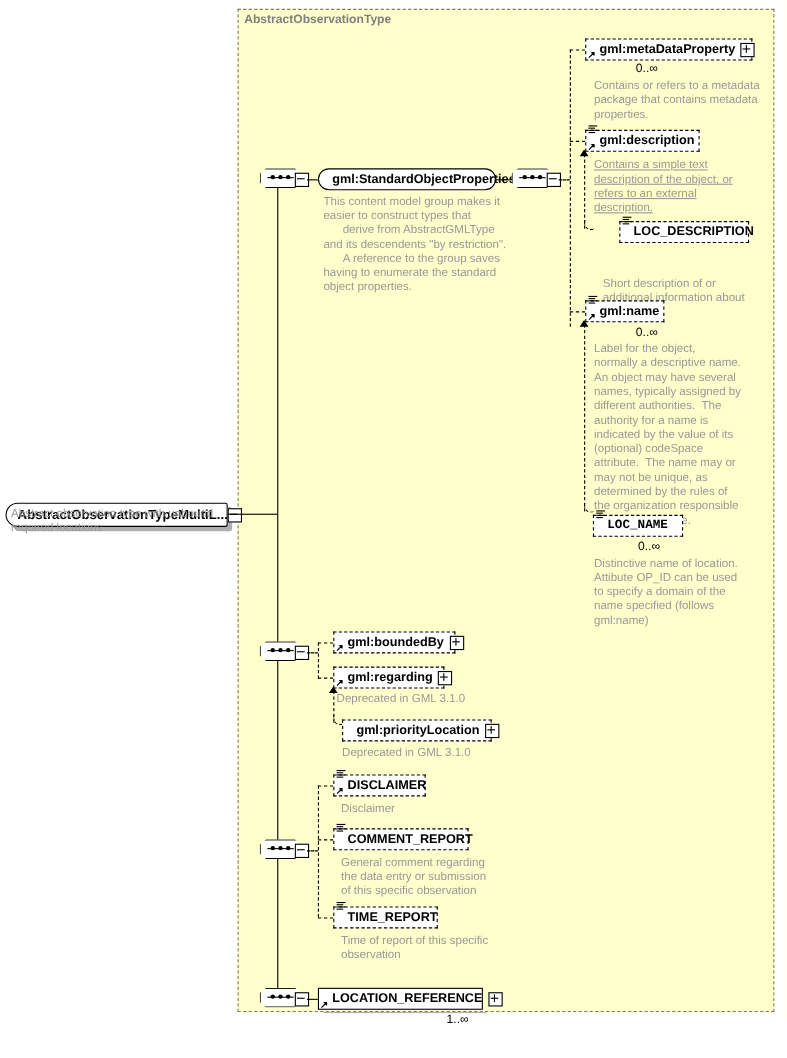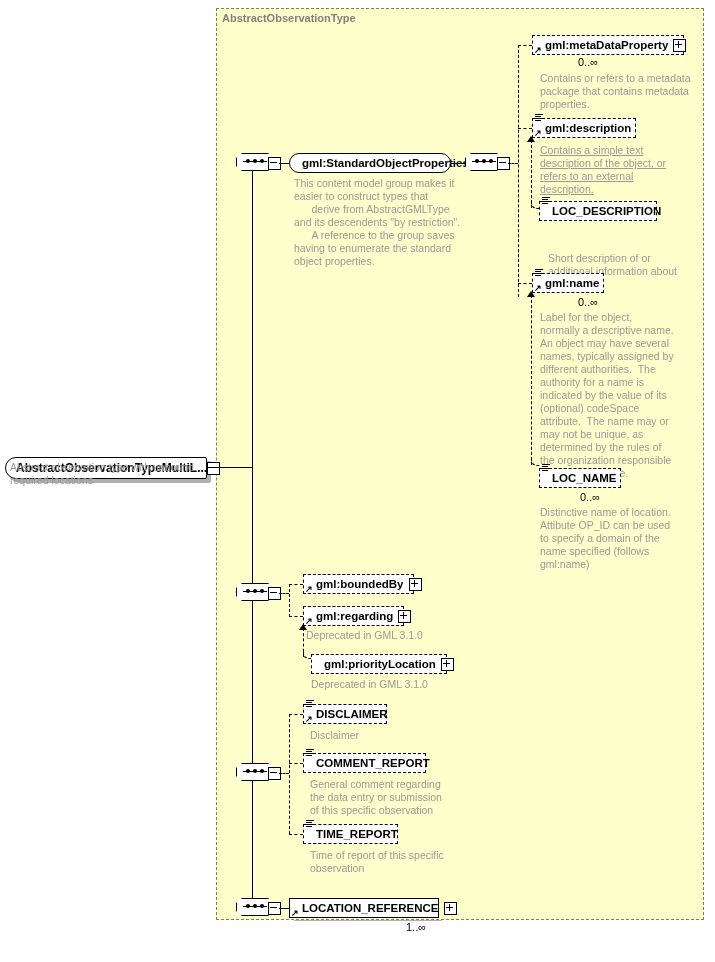--- a/index.html
+++ b/index.html
@@ -284,21 +284,21 @@
   </div>
   <div class="anno" style="left:540px;top:144px;width:150px;text-decoration:underline;">Contains a simple text
 description of the object, or
 refers to an external
 description.</div>
 
   <div class="arrow-up" style="left:527px;top:136px;"></div>
   <div class="dashv" style="left:531px;top:140px;height:68px;"></div>
   <div class="hook" style="left:531px;top:200px;"></div>
 
-  <div class="node dashed" style="left:539px;top:201px;width:118px;">
+  <div class="node dashed" style="left:563px;top:201px;width:118px;">
     <span class="elem-glyph">
         <i class="a"></i>
         <i class="b"></i>
         <i class="c"></i>
         <i class="d"></i>
       </span>
     <span class="lbl">LOC_DESCRIPTION</span>
   </div>
   <div class="anno" style="left:548px;top:236px;width:150px;margin-top:16px;">Short description of or
 additional information about
@@ -327,21 +327,21 @@
 attribute.  The name may or
 may not be unique, as
 determined by the rules of
 the organization responsible
 for the codeSpace.</div>
 
   <div class="arrow-up" style="left:527px;top:291px;"></div>
   <div class="dashv" style="left:531px;top:295px;height:170px;"></div>
   <div class="hook" style="left:531px;top:457px;"></div>
 
-  <div class="node dashed" style="left:539px;top:468px;width:82px;">
+  <div class="node dashed" style="left:539px;top:468px;width:82px;font-family:Liberation Mono, monospace;">
     <span class="elem-glyph">
         <i class="a"></i>
         <i class="b"></i>
         <i class="c"></i>
         <i class="d"></i>
       </span>
     <span class="lbl">LOC_NAME</span>
   </div>
   <div class="card" style="left:580px;top:491px;">0..∞</div>
   <div class="anno" style="left:540px;top:506px;width:152px;">Distinctive name of location.

